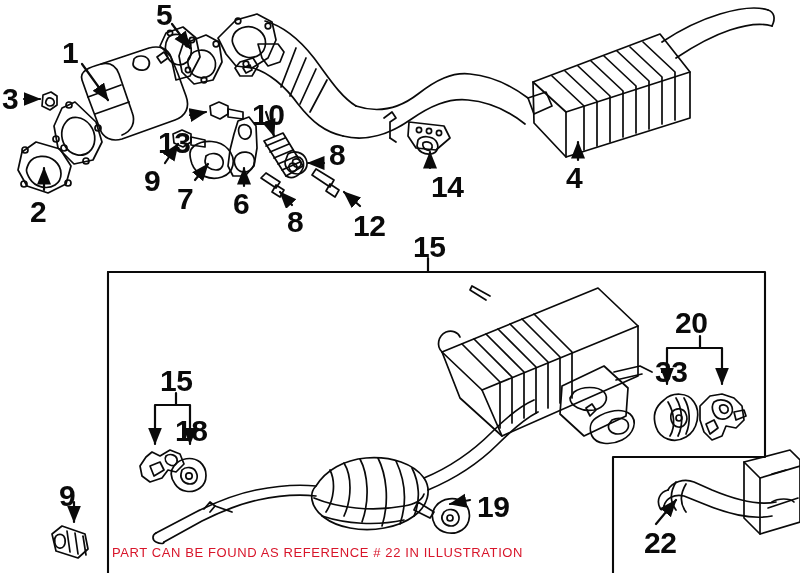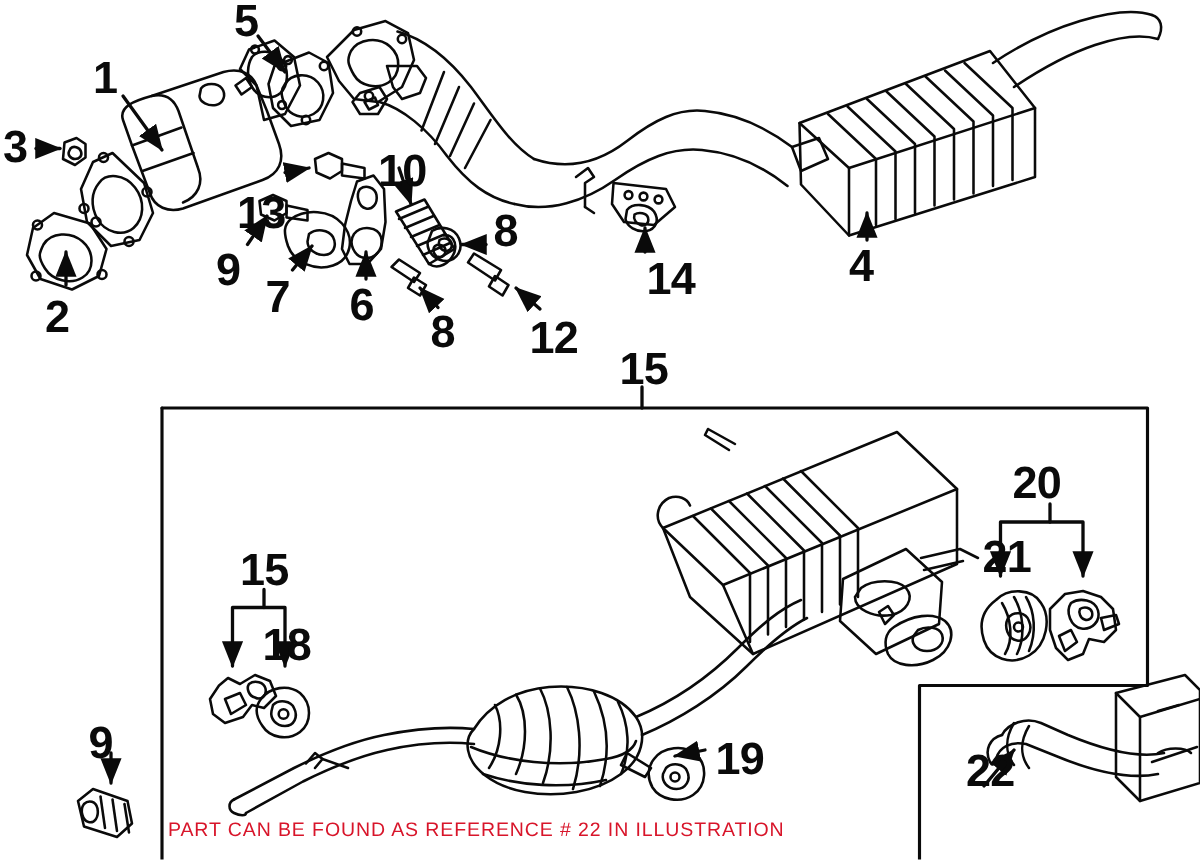--- a/index.html
+++ b/index.html
@@ -377,18 +377,18 @@
   <div class="num" style="left:329px;top:140px;">8</div>
   <div class="num" style="left:353px;top:211px;text-align:center;">12</div>
   <div class="num" style="left:158px;top:116px;margin-top:12px;">13</div>
   <div class="num" style="left:415px;top:172px;margin-left:16px;">14</div>
   <div class="num" style="left:413px;top:232px;">15</div>
   <div class="num" style="left:59px;top:481px;">9</div>
   <div class="num" style="left:160px;top:366px;">15</div>
   <div class="num" style="left:175px;top:416px;">18</div>
   <div class="num" style="left:477px;top:492px;">19</div>
   <div class="num" style="left:675px;top:308px;">20</div>
-  <div class="num" style="left:655px;top:357px;">21</div>
-  <div class="num" style="left:644px;top:500px;">22</div>
+  <div class="num" style="left:655px;top:357px;">33</div>
+  <div class="num" style="left:644px;top:528px;">22</div>
 
   <div class="redbar">PART CAN BE FOUND AS REFERENCE # 22 IN ILLUSTRATION</div>
 
 </div>
 
 </body></html>

